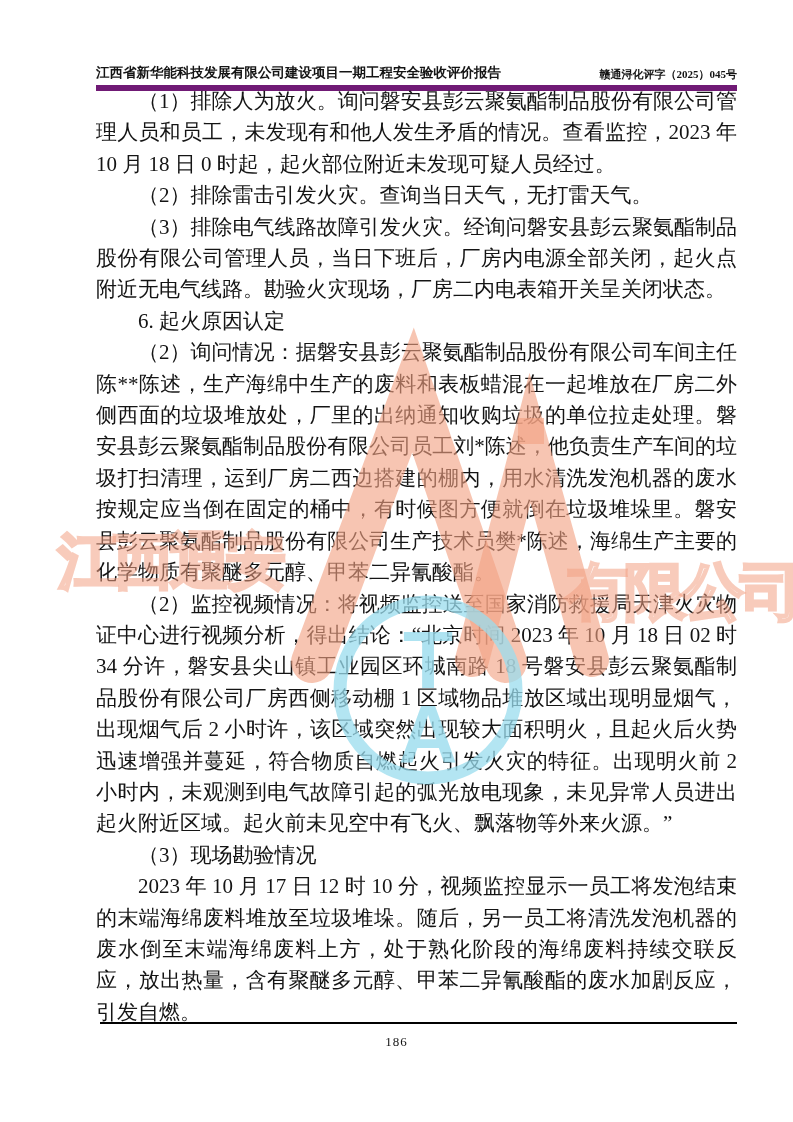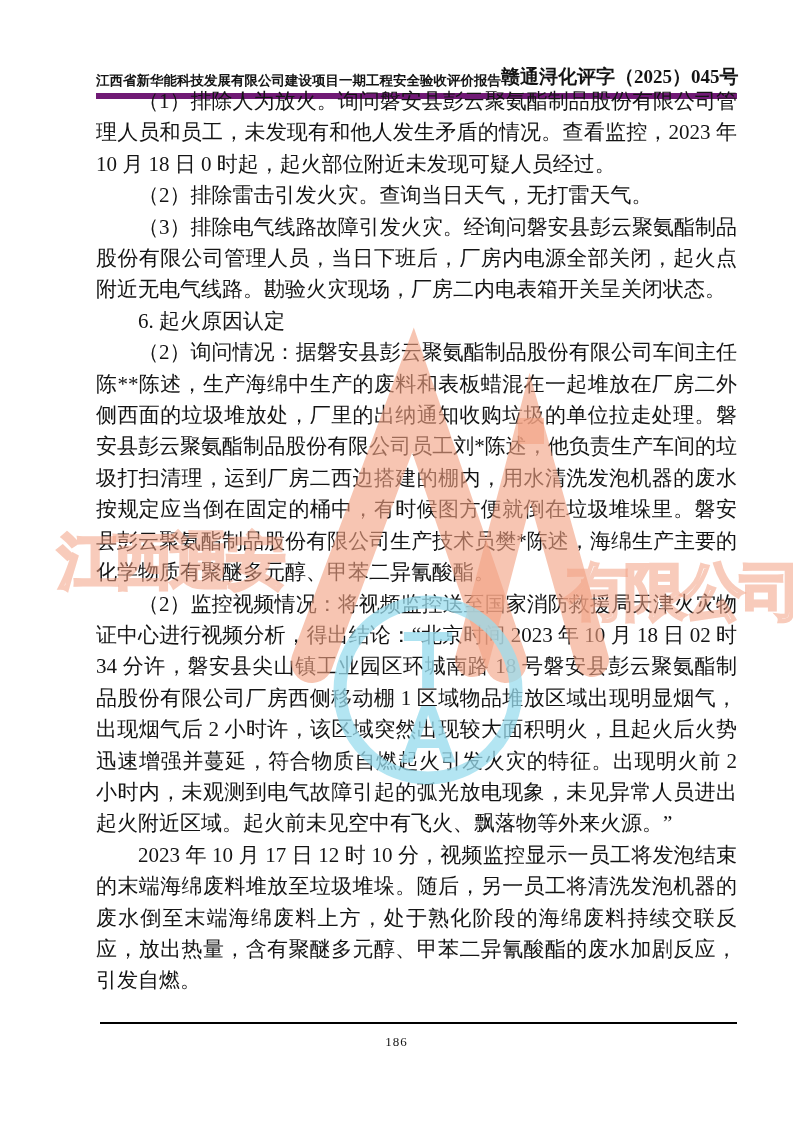--- a/index.html
+++ b/index.html
@@ -13,21 +13,21 @@
   }
   
   .header {
     position:absolute; top:64px; left:96px; width:641px;
     display:flex; justify-content:space-between; align-items:flex-end;
     border-bottom:6px solid #701a75;
     padding-bottom:3px;
     font-size:13.5px; font-weight:bold;
     white-space:nowrap;
   }
-  .header .right { font-size:19px; }
+  .header .right { font-size:11px; }
   
   .doc-body {
     position:absolute; top:86px; left:96px; width:641px;
     font-size:21px; line-height:31.4px;
     text-align:justify;
     z-index:2;
   }
   .doc-body p { margin:0; text-indent:2em; }
   
   .footer-rule {
@@ -65,20 +65,21 @@
     <span class="right">赣通浔化评字（2025）045号</span>
   </div>
 
   <div class="doc-body">
     <p>（1）排除人为放火。询问磐安县彭云聚氨酯制品股份有限公司管理人员和员工，未发现有和他人发生矛盾的情况。查看监控，2023 年 10 月 18 日 0 时起，起火部位附近未发现可疑人员经过。</p>
     <p>（2）排除雷击引发火灾。查询当日天气，无打雷天气。</p>
     <p>（3）排除电气线路故障引发火灾。经询问磐安县彭云聚氨酯制品股份有限公司管理人员，当日下班后，厂房内电源全部关闭，起火点附近无电气线路。勘验火灾现场，厂房二内电表箱开关呈关闭状态。</p>
     <p>6. 起火原因认定</p>
     <p>（2）询问情况：据磐安县彭云聚氨酯制品股份有限公司车间主任陈**陈述，生产海绵中生产的废料和表板蜡混在一起堆放在厂房二外侧西面的垃圾堆放处，厂里的出纳通知收购垃圾的单位拉走处理。磐安县彭云聚氨酯制品股份有限公司员工刘*陈述，他负责生产车间的垃圾打扫清理，运到厂房二西边搭建的棚内，用水清洗发泡机器的废水按规定应当倒在固定的桶中，有时候图方便就倒在垃圾堆垛里。磐安县彭云聚氨酯制品股份有限公司生产技术员樊*陈述，海绵生产主要的化学物质有聚醚多元醇、甲苯二异氰酸酯。</p>
     <p>（2）监控视频情况：将视频监控送至国家消防救援局天津火灾物证中心进行视频分析，得出结论：“北京时间 2023 年 10 月 18 日 02 时 34 分许，磐安县尖山镇工业园区环城南路 18 号磐安县彭云聚氨酯制品股份有限公司厂房西侧移动棚 1 区域物品堆放区域出现明显烟气，出现烟气后 2 小时许，该区域突然出现较大面积明火，且起火后火势迅速增强并蔓延，符合物质自燃起火引发火灾的特征。出现明火前 2 小时内，未观测到电气故障引起的弧光放电现象，未见异常人员进出起火附近区域。起火前未见空中有飞火、飘落物等外来火源。”</p>
+    <p>（3）现场勘验情况</p>
     <p>2023 年 10 月 17 日 12 时 10 分，视频监控显示一员工将发泡结束的末端海绵废料堆放至垃圾堆垛。随后，另一员工将清洗发泡机器的废水倒至末端海绵废料上方，处于熟化阶段的海绵废料持续交联反应，放出热量，含有聚醚多元醇、甲苯二异氰酸酯的废水加剧反应，引发自燃。</p>
   </div>
 
   <div class="watermark">
     <span class="wm-chars wm-left">江西通安</span>
     <span class="wm-chars wm-right">有限公司</span>
     <svg class="wm-svg" width="793" height="1122" viewBox="0 0 793 1122">
 
       <g stroke="#f2a183" stroke-opacity="0.62" fill="none" stroke-linecap="round">
         <polyline points="312,662 413,390 506,662" stroke-width="42"></polyline>

